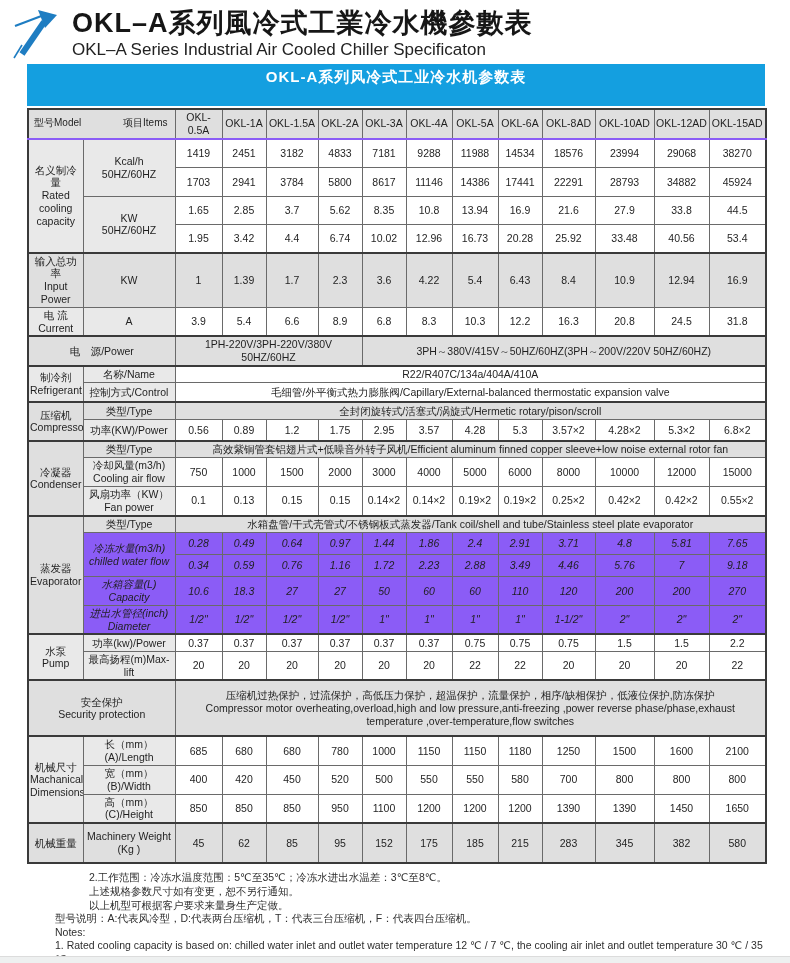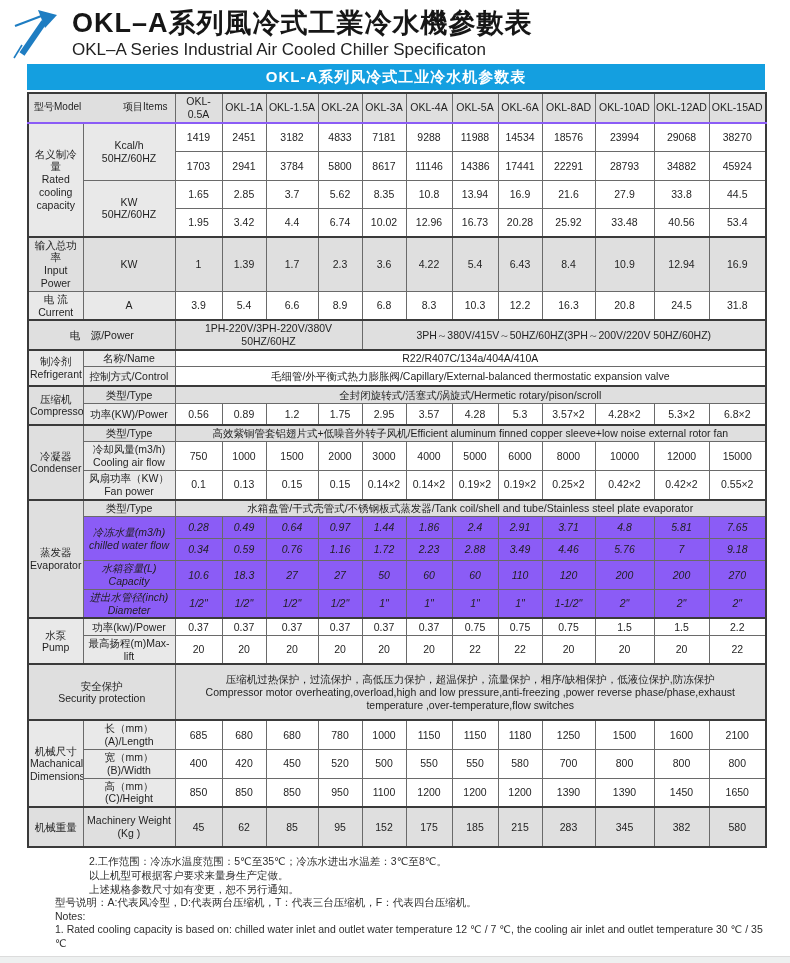--- a/index.html
+++ b/index.html
@@ -7,21 +7,21 @@
   html,body { margin:0; padding:0; background:#fff; }
   body { font-family:"Liberation Sans","DejaVu Sans",sans-serif; color:#1f1f1f; }
   .page { position:relative; width:790px; height:963px; background:#fff; overflow:hidden; }
 
   .hdr { display:flex; align-items:flex-end; gap:14px; padding:6px 0 0 12px; height:60px; }
   .logo { flex:0 0 auto; margin-top:2px; }
   .t-zh { font-size:27px; font-weight:bold; letter-spacing:1px; color:#161616; line-height:1.05; }
   .t-en { font-size:17px; font-weight:normal; color:#222; margin-top:3px; }
 
   .content { width:738px; margin:4px 0 0 27px; }
-  .banner { height:26px; line-height:26px; text-align:center; background:var(--banner);
+  .banner { height:42px; line-height:26px; text-align:center; background:var(--banner);
             color:#fff; font-size:15px; font-weight:bold; letter-spacing:1px; }
 
   table.spec { width:738px; border-collapse:collapse; table-layout:fixed;
                border:2px solid #3a3a3a; margin-top:2px; }
   table.spec th, table.spec td { border:1px solid #6a6a6a; text-align:center;
                vertical-align:middle; padding:1px 1px; font-size:10.5px; line-height:1.22;
                overflow:hidden; font-weight:normal; }
   tr.head-row th { background:#dfdfdf; border-bottom:2px solid #8b5cf6; font-size:10.5px; }
   th.corner { position:relative; background-color:#dfdfdf;
      background-image:linear-gradient(to bottom right, transparent 49.3%, #8a8a8a 49.3%, #8a8a8a 50.7%, transparent 50.7%); }
@@ -437,22 +437,22 @@
             <td class="val">283</td>
             <td class="val">345</td>
             <td class="val">382</td>
             <td class="val">580</td>
           </tr>
         </tbody>
     </table>
 
     <div class="notes">
       <div class="ind">2.工作范围：冷冻水温度范围：5℃至35℃；冷冻水进出水温差：3℃至8℃。</div>
+      <div class="ind">上述规格参数尺寸如有变更，恕不另行通知。</div>
       <div class="ind">以上机型可根据客户要求来量身生产定做。</div>
-      <div class="ind">上述规格参数尺寸如有变更，恕不另行通知。</div>
       <div>型号说明：A:代表风冷型，D:代表两台压缩机，T：代表三台压缩机，F：代表四台压缩机。</div>
       <div>Notes:</div>
       <div>1. Rated cooling capacity is based on: chilled water inlet and outlet water temperature 12 ℃ / 7 ℃, the cooling air inlet and outlet temperature 30 ℃ / 35 ℃</div>
 
     </div>
   </div>
 
   <div class="bottom-strip"></div>
 </div>
 

